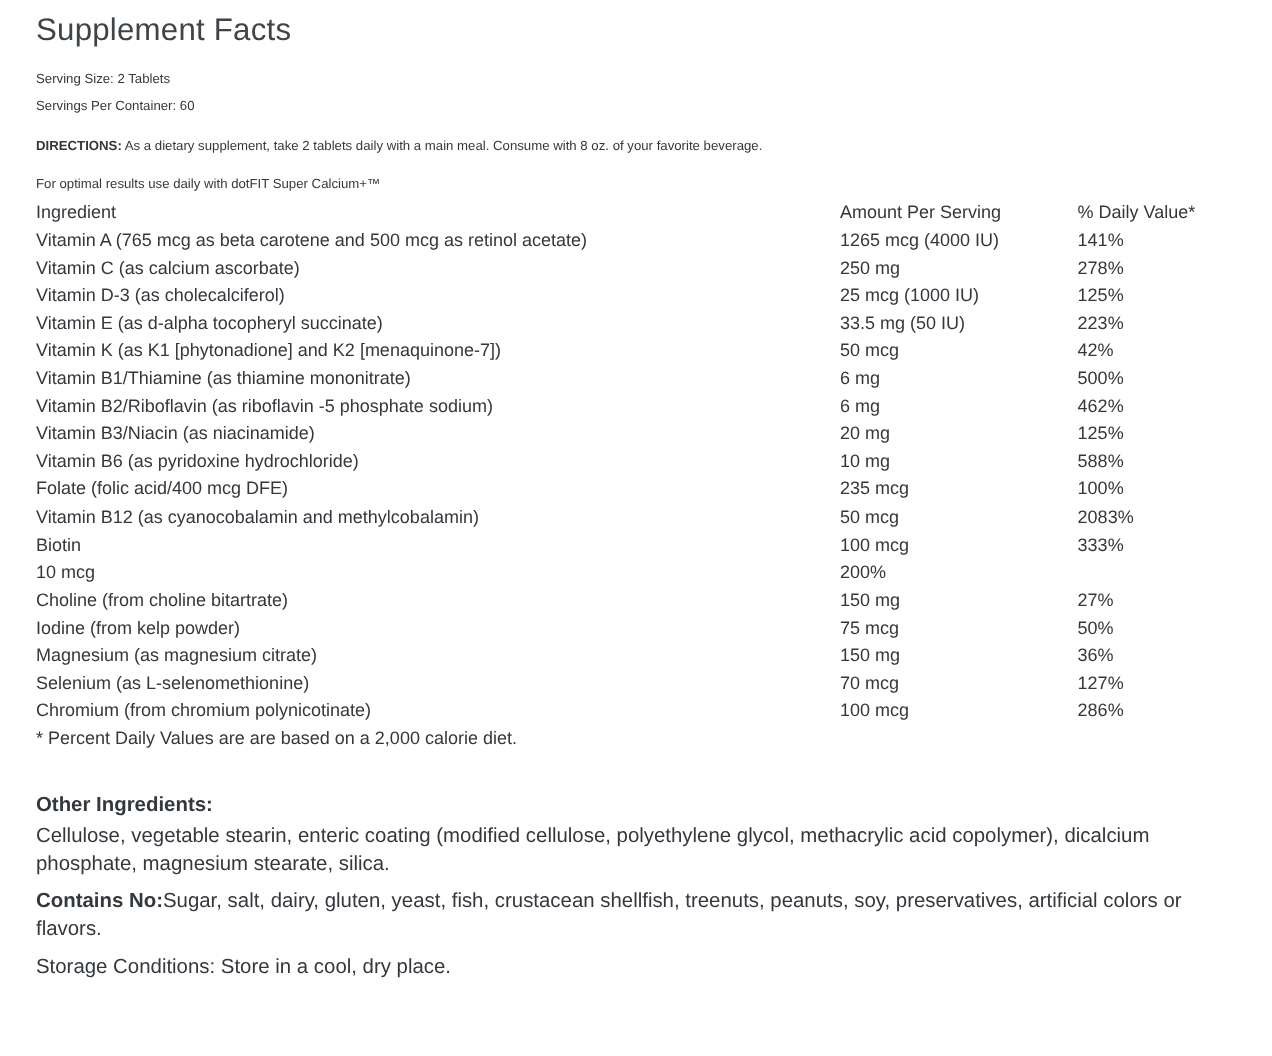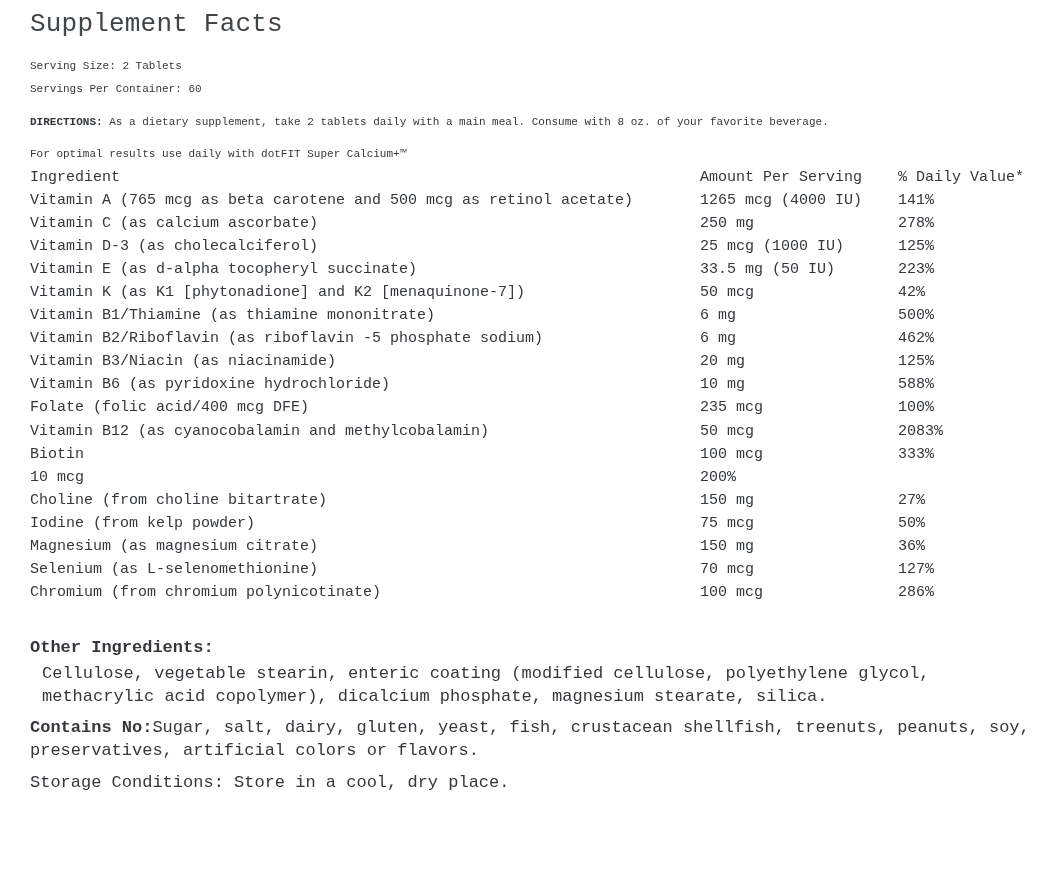--- a/index.html
+++ b/index.html
@@ -7,21 +7,20 @@
     background: #ffffff;
     width: 1060px;
     font-family: "Liberation Sans", "DejaVu Sans", sans-serif;
     color: #34383c;
   }
   .page {
     width: 1060px;
     height: 880px;
     padding: 8px 20px 0 30px;
     overflow: hidden;
-    font-family: Liberation Mono, monospace;
   }
   .title {
     font-size: 26px;
     font-weight: 300;
     color: #3f4449;
     letter-spacing: 0.2px;
     line-height: 1.25;
   }
   .line {
     font-size: 11px;
@@ -41,21 +40,21 @@
   .t-row > div {
     white-space: nowrap;
     overflow: hidden;
   }
   .footnote {
     font-size: 15px;
     line-height: 23px;
   }
   .footer-block { margin-top: 32px; }
   .footer-line { font-size: 17px; line-height: 23px; }
-  .other-ingredients-text { margin-top: 3px; margin-left: 12px; }
+  .other-ingredients-text { margin-top: 3px; }
   .contains-no { margin-top: 8px; }
   .storage { margin-top: 9px; }
 </style>
 </head>
 <body>
 
 <div class="page">
 
   <h1 class="title">Supplement Facts</h1>
 
@@ -175,20 +174,21 @@
       <div>127%</div>
     </div>
 
 
     <div class="t-row">
       <div>Chromium (from chromium polynicotinate)</div>
       <div>100 mcg</div>
       <div>286%</div>
     </div>
   </div>
+    <div class="footnote">* Percent Daily Values are are based on a 2,000 calorie diet.</div>
   </div>
 
   <div class="footer-block">
     <div class="footer-line bold">Other Ingredients:</div>
     <div class="footer-line other-ingredients-text">Cellulose, vegetable stearin, enteric coating (modified cellulose, polyethylene glycol, methacrylic acid copolymer), dicalcium phosphate, magnesium stearate, silica.</div>
     <div class="footer-line contains-no"><b>Contains No:</b><span>Sugar, salt, dairy, gluten, yeast, fish, crustacean shellfish, treenuts, peanuts, soy, preservatives, artificial colors or flavors.</span></div>
     <div class="footer-line storage">Storage Conditions: Store in a cool, dry place.</div>
   </div>
 
 </div>

